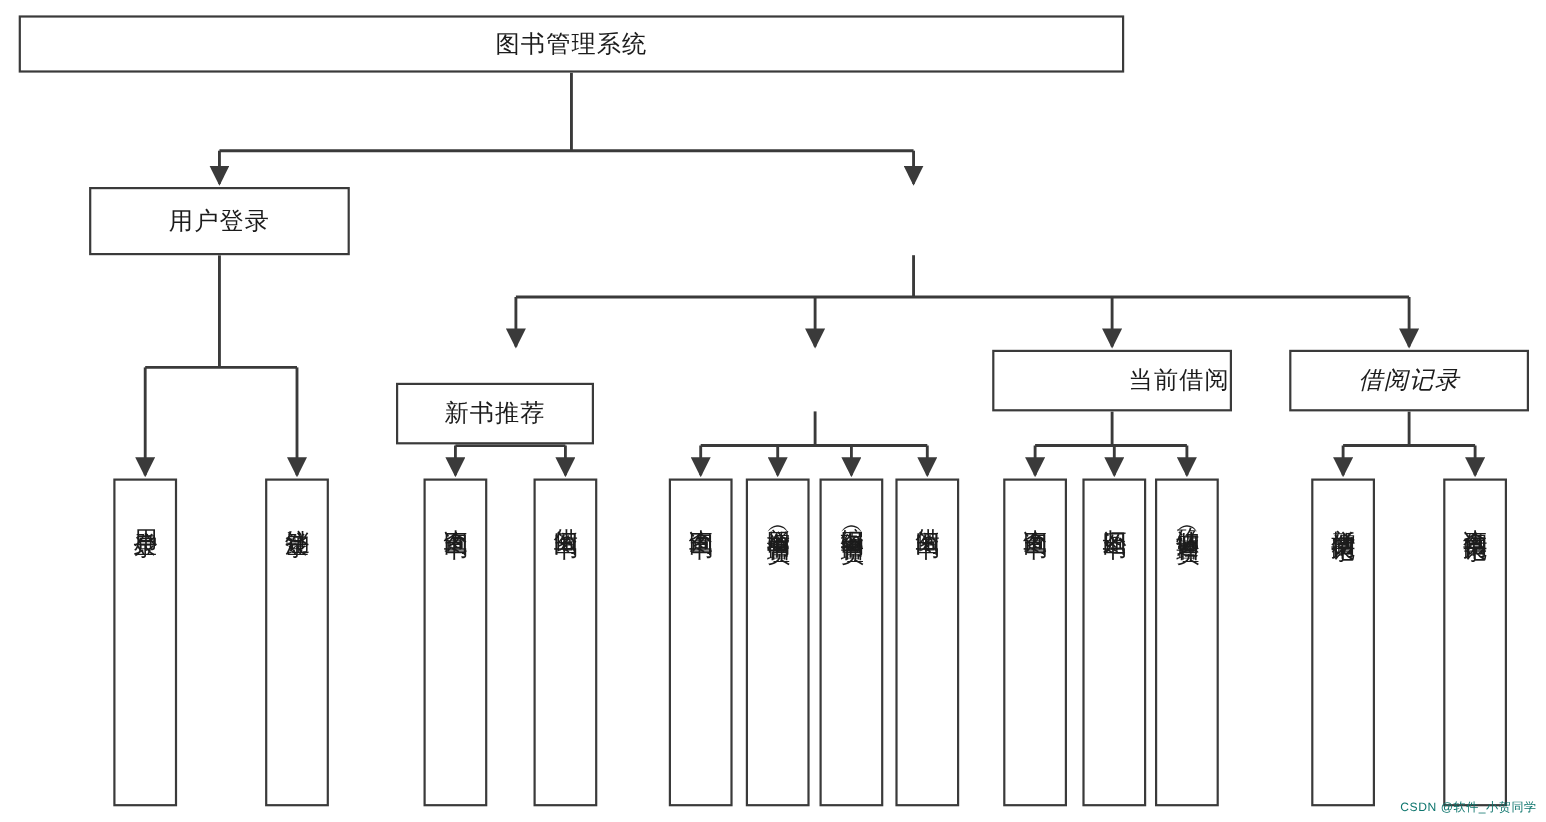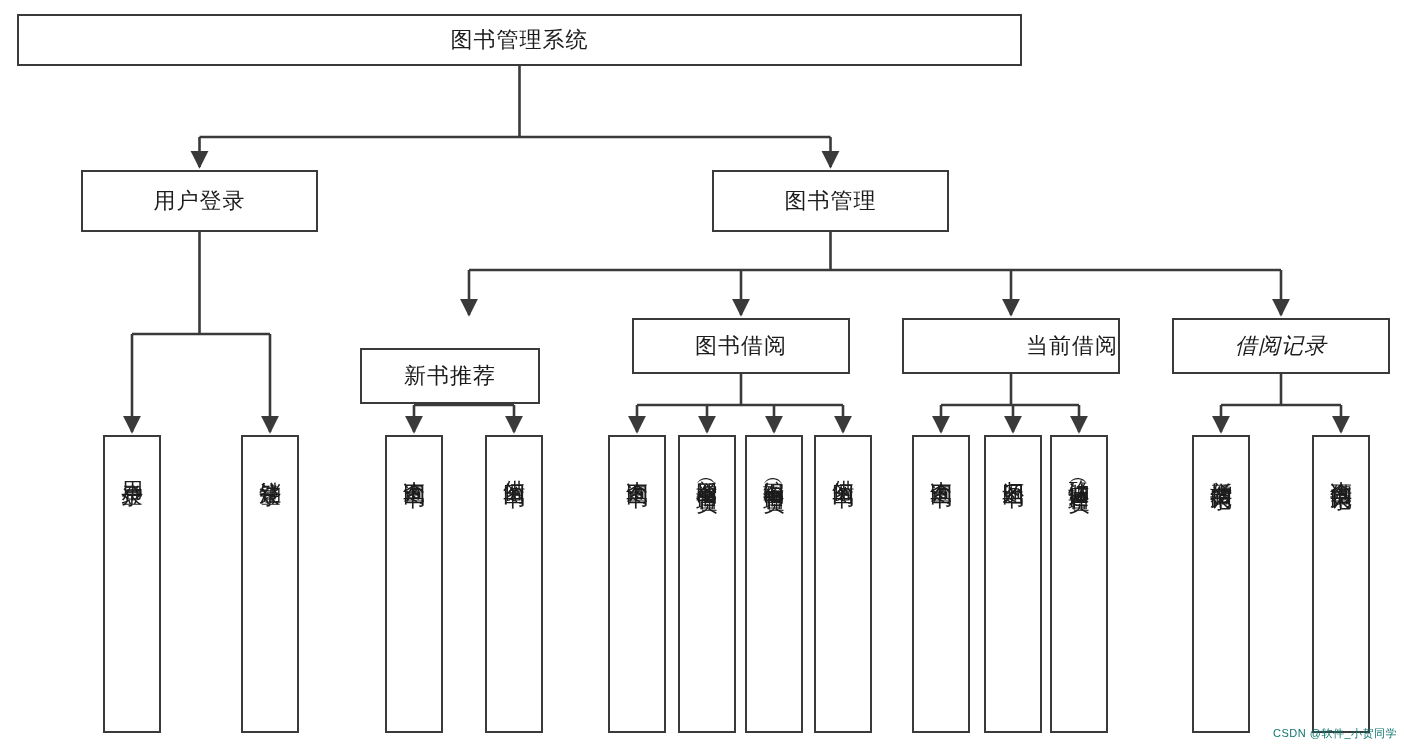--- a/index.html
+++ b/index.html
@@ -116,29 +116,23 @@
       </g>
   </svg>
 
   <div class="node horiz" style="left: 17px; top: 14px; width: 1005px; height: 52px;">
     <span>图书管理系统</span>
   </div>
 
   <div class="node horiz" style="left: 81px; top: 170px; width: 237px; height: 62px;">
     <span>用户登录</span>
   </div>
-  <div class="node horiz" style="left: 712px; top: 170px; width: 237px; height: 62px;">
-    <span>图书管理</span>
-  </div>
 
   <div class="node horiz" style="left: 360px; top: 318px; width: 180px; height: 56px; margin-top: 30px;">
     <span>新书推荐</span>
-  </div>
-  <div class="node horiz" style="left: 632px; top: 318px; width: 218px; height: 56px;">
-    <span>图书借阅</span>
   </div>
   <div class="node horiz" style="left: 902px; top: 318px; width: 218px; height: 56px; justify-content: flex-end;">
     <span>当前借阅</span>
   </div>
   <div class="node horiz" style="left: 1172px; top: 318px; width: 218px; height: 56px; font-style: italic;">
     <span>借阅记录</span>
   </div>
 
   <div class="node vert" style="left: 103px; top: 435px; width: 58px; height: 298px;">
     <span class="vtext">用户登录</span>

